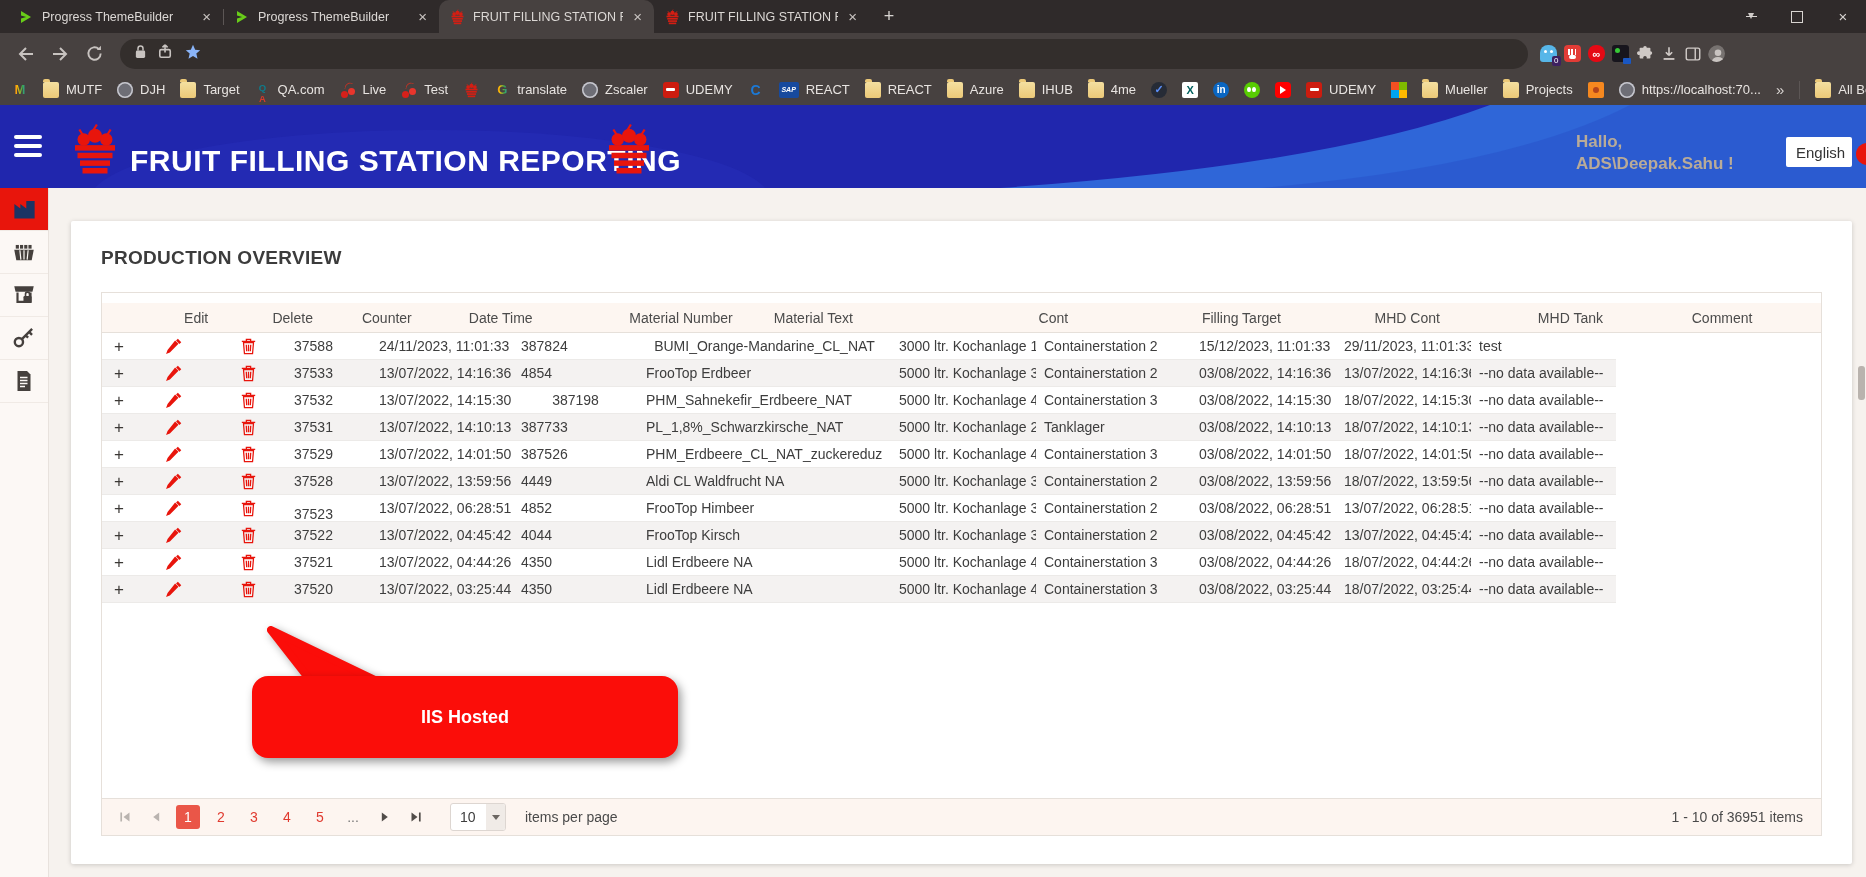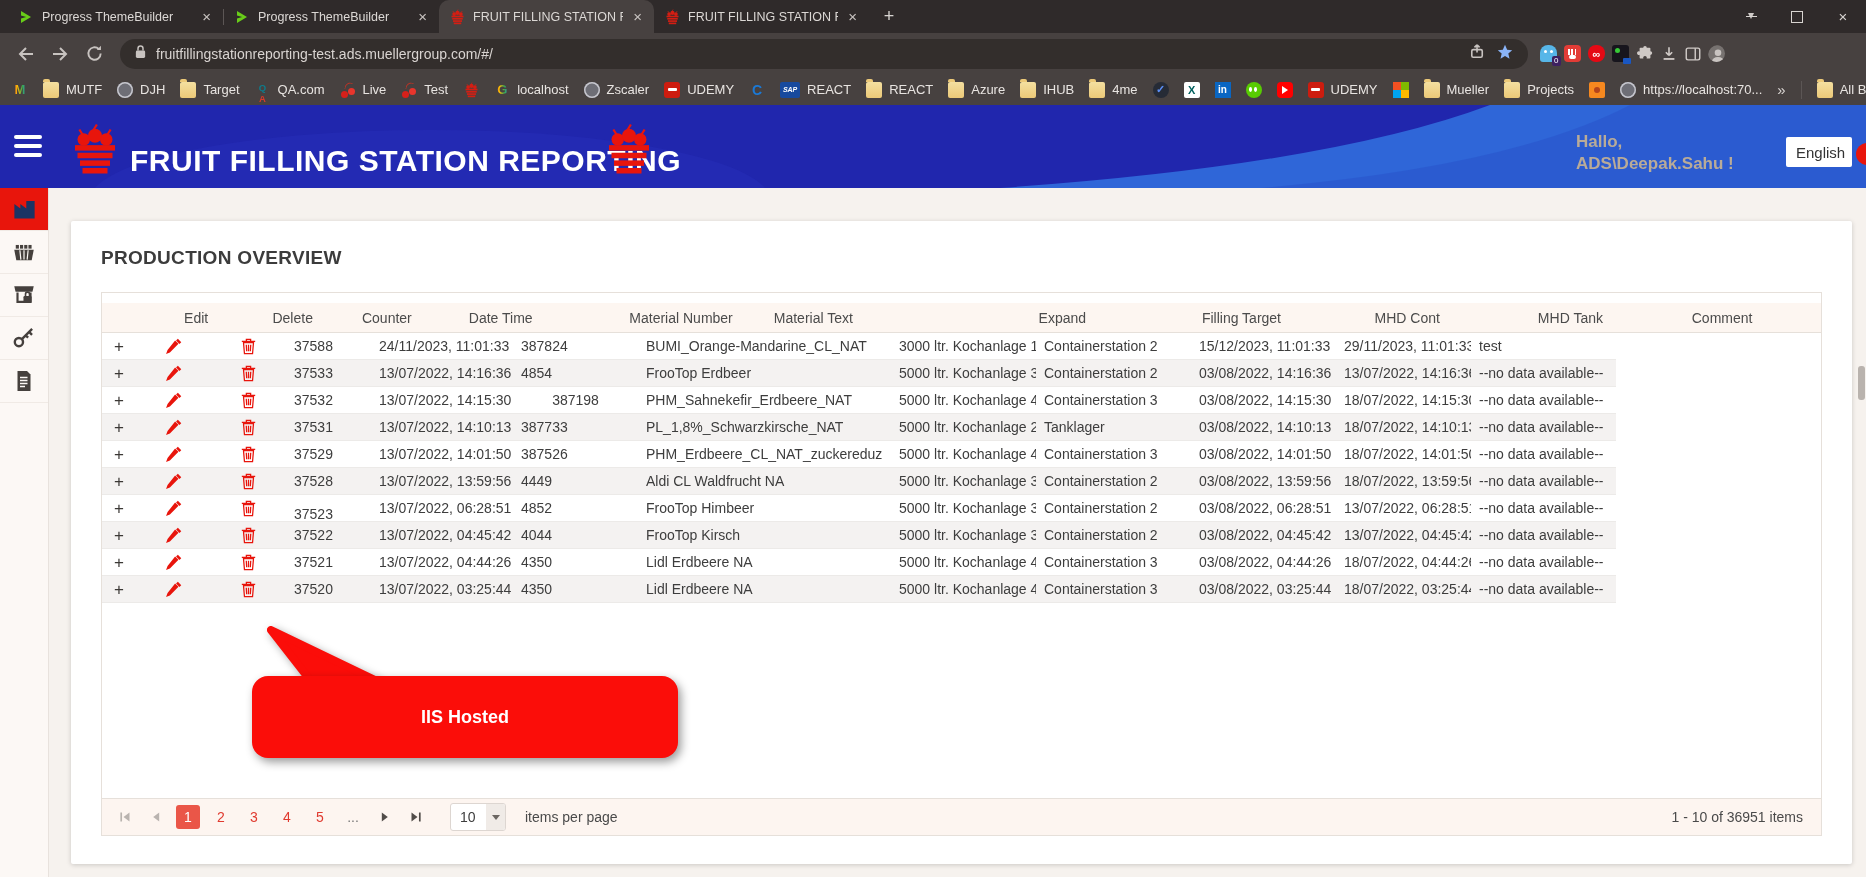--- a/index.html
+++ b/index.html
@@ -57,21 +57,21 @@
   .bi-cherry::before{content:"";position:absolute;left:1px;bottom:0;width:7px;height:7px;border-radius:50%;
     background:#d6201a;box-shadow:7px -3px 0 #e8352c;}
   .bi-cherry::after{content:"";position:absolute;left:5px;top:0;width:6px;height:7px;
     border-left:1.8px solid #b93326;border-top:1.8px solid #b93326;border-radius:6px 0 0 0;transform:rotate(14deg);}
   .bi-udemy{background:#cd1c0f;border-radius:3px;}
   .bi-udemy::before{content:"";width:9px;height:3px;background:#fff;border-radius:1px;}
   .bi-bluec{color:#1b79d6;font-weight:bold;font-size:14px;}
   .bi-sap{background:#174a9e;border-radius:2px;color:#fff;font-style:italic;font-weight:bold;font-size:7px;width:20px;}
   .bi-check{background:#262b36;border-radius:50%;color:#5b8ef7;font-size:11px;font-weight:bold;}
   .bi-xing{background:#fff;border-radius:2px;color:#00605e;font-weight:bold;font-size:11px;}
-  .bi-linkedin{background:#0a66c2;border-radius:0;color:#fff;font-weight:bold;font-size:10px;}
+  .bi-linkedin{background:#0a66c2;border-radius:8px;color:#fff;font-weight:bold;font-size:10px;}
   .bi-duolingo{background:#58cc02;border-radius:50%;}
   .bi-duolingo::before{content:"";width:3.5px;height:5px;border-radius:50%;background:#fff;box-shadow:5px 0 0 #fff;
     position:absolute;left:3px;top:5px;}
   .bi-youtube{background:#f00;border-radius:4px;}
   .bi-youtube::before{content:"";width:0;height:0;border-left:6px solid #fff;border-top:4px solid transparent;border-bottom:4px solid transparent;}
   .bi-ms{background:conic-gradient(#7fba00 0 25%,#ffb900 0 50%,#00a4ef 0 75%,#f25022 0);}
   .bi-orange{background:#f6881f;border-radius:2px;}
   .bi-orange::before{content:"";width:6px;height:6px;border-radius:50%;background:#b3441c;}
   .bm-overflow{margin-left:auto;font-size:15px;color:#d8d4d1;}
   .bm-div{width:1px;height:18px;background:#5c5655;flex:none;}
@@ -226,21 +226,20 @@
           <path d="M16.8 1.8v4.4h-4.4z" fill="#c8c3c0"></path>
         </svg>
     </div>
     <div class="urlpill">
       <span>
         <svg width="13" height="15" viewBox="0 0 14 16">
             <rect x="2" y="7" width="10" height="8" rx="1.5" fill="#c8c3c0"></rect>
             <path d="M4.3 7V4.8a2.7 2.7 0 015.4 0V7" fill="none" stroke="#c8c3c0" stroke-width="1.6"></path>
           </svg>
       </span>
-      <span class="urltext">fruitfillingstationreporting-test.ads.muellergroup.com/#/</span>
       <span>
         <svg width="19" height="19" viewBox="0 0 20 20">
             <rect x="4" y="8" width="11" height="8" rx="1.5" fill="none" stroke="#c8c3c0" stroke-width="1.7"></rect>
             <path d="M9.5 11V3M9.5 3L6.8 5.7M9.5 3l2.7 2.7" fill="none" stroke="#c8c3c0" stroke-width="1.7"></path>
           </svg>
       </span>
       <span>
         <svg width="18" height="18" viewBox="0 0 20 20">
             <polygon points="10,2 12.4,7.6 18,8 13.7,11.8 15,17.6 10,14.4 5,17.6 6.3,11.8 2,8 7.6,7.6" fill="#8ab4f8"></polygon>
           </svg>
@@ -322,21 +321,21 @@
 <rect x="4" y="17.5" width="32" height="4.4"></rect>
               <rect x="6" y="23.6" width="28" height="4.4"></rect>
 <rect x="8" y="29.7" width="24" height="4.4"></rect>
               <rect x="10" y="35.8" width="20" height="4.4"></rect>
             </g>
           </svg>
         </span>
       </div>
       <div class="bm">
         <span class="bi bi-google">G</span>
-        <span>localhost</span>
+        <span>translate</span>
       </div>
       <div class="bm">
         <span class="bi bi-globe"></span>
         <span>Zscaler</span>
       </div>
       <div class="bm">
         <span class="bi bi-udemy"></span>
         <span>UDEMY</span>
       </div>
       <div class="bm">
@@ -512,21 +511,21 @@
     <div class="grid">
       <div class="gheadgap"></div>
       <div class="ghead" id="ghead">
           <div class="th" style="width: 34px;"></div>
           <div class="th c-center" style="width: 75px;">Edit</div>
           <div class="th c-center" style="width: 75px;">Delete</div>
           <div class="th" style="width: 85px;">Counter</div>
           <div class="th" style="width: 142px;">Date Time</div>
           <div class="th" style="width: 125px;">Material Number</div>
           <div class="th" style="width: 253px;">Material Text</div>
-          <div class="th" style="width: 145px;">Expand</div>
+          <div class="th" style="width: 145px;">Cont</div>
           <div class="th" style="width: 155px;">Filling Target</div>
           <div class="th" style="width: 145px;">MHD Cont</div>
           <div class="th" style="width: 135px;">MHD Tank</div>
           <div class="th" style="width: 145px;">Comment</div>
         </div>
       <div id="gbody">
           <div class="tr">
             <div class="td c-center" style="width: 34px;"><span class="expander">+</span></div>
             <div class="td c-center" style="width: 75px;"><span class="iconbtn">
                 <svg width="17" height="17" viewBox="0 0 16 16">
@@ -537,21 +536,21 @@
                 <svg width="15" height="17" viewBox="0 0 14 16">
                   <g fill="none" stroke="#e8150c" stroke-width="1.2">
 <path d="M2.3 4.4l.9 10.4h7.6l.9-10.4z"></path>
                     <path d="M.7 3.1h12.6M5 2.9V1.2h4v1.7M4.9 6.4l.4 6M7 6.4v6M9.1 6.4l-.4 6"></path>
                   </g>
                 </svg>
               </span></div>
             <div class="td" style="width: 85px;">37588</div>
             <div class="td" style="width: 142px;">24/11/2023, 11:01:33</div>
             <div class="td" style="width: 125px;">387824</div>
-            <div class="td" style="width: 253px;">BUMI_Orange-Mandarine_CL_NAT</div>
+            <div class="td" style="width: 253px; text-align: center;">BUMI_Orange-Mandarine_CL_NAT</div>
             <div class="td" style="width: 145px;">3000 ltr. Kochanlage 1</div>
             <div class="td" style="width: 155px;">Containerstation 2</div>
             <div class="td" style="width: 145px;">15/12/2023, 11:01:33</div>
             <div class="td" style="width: 135px;">29/11/2023, 11:01:33</div>
             <div class="td" style="width: 145px;">test</div>
           </div>
           <div class="tr alt">
             <div class="td c-center" style="width: 34px;"><span class="expander">+</span></div>
             <div class="td c-center" style="width: 75px;"><span class="iconbtn">
                 <svg width="17" height="17" viewBox="0 0 16 16">

